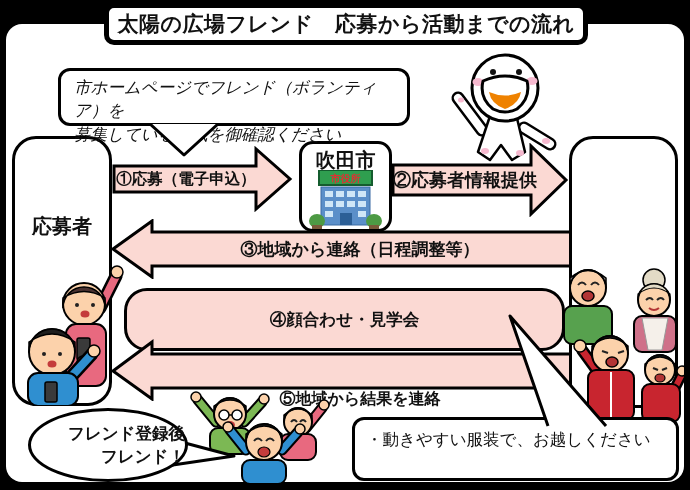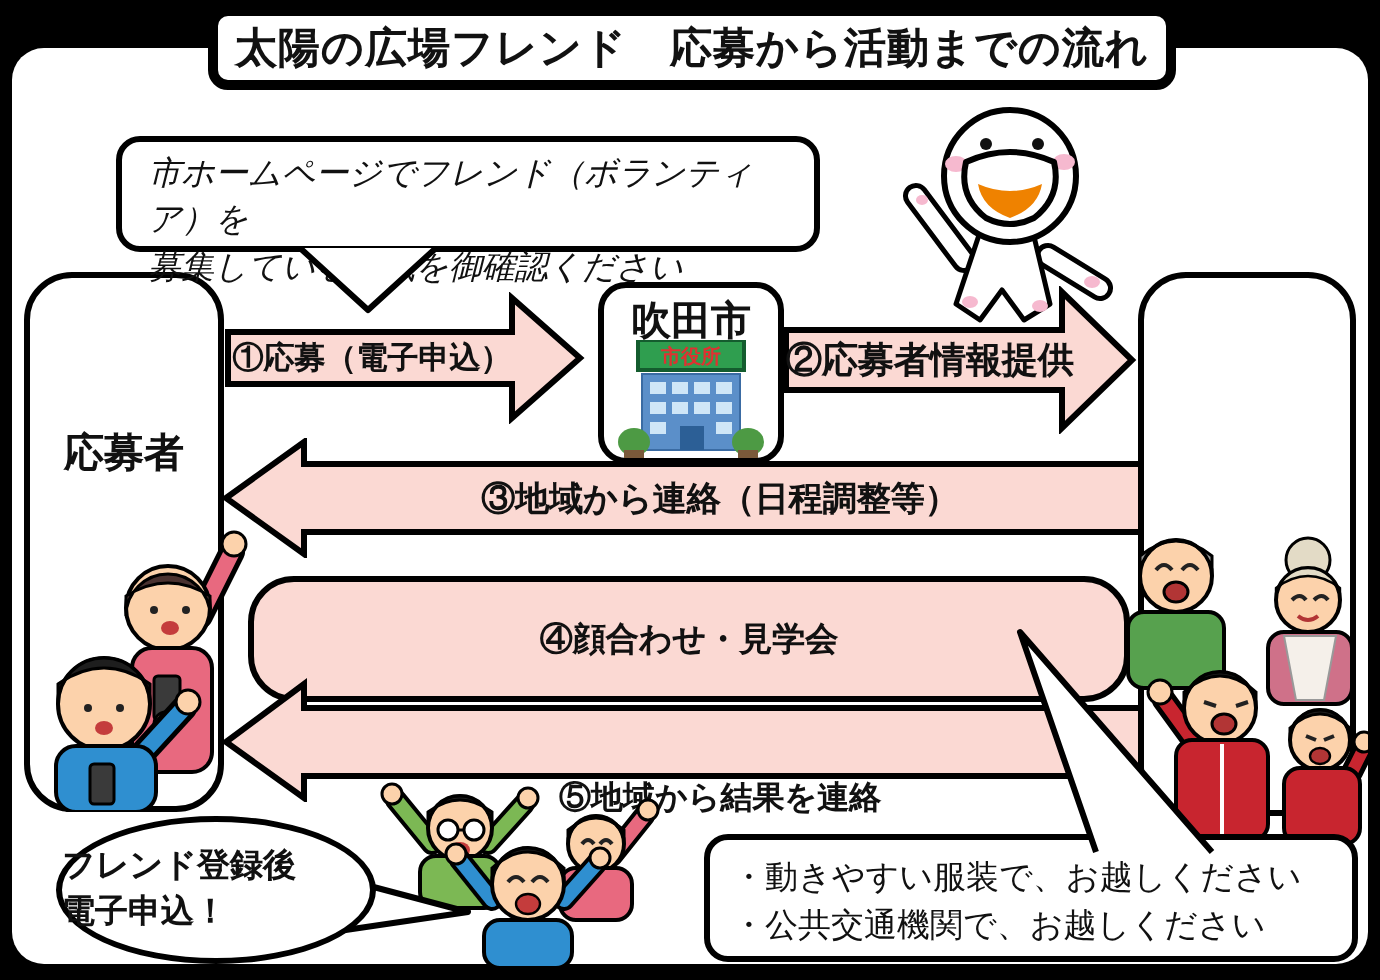--- a/index.html
+++ b/index.html
@@ -50,27 +50,27 @@
     left:124px;top:288px;width:441px;height:63px;
     background:#FBD9D3;border:3px solid #000;border-radius:23px;
     box-sizing:border-box;
     display:flex;align-items:center;justify-content:center;
     font-size:16.5px;font-weight:600;
   }
   #note-box{
     left:352px;top:417px;width:327px;height:64px;
     border-radius:12px;
     padding:8px 0 0 11px;
-    font-size:16.5px;line-height:1.45;font-weight:500;
+    font-size:16.5px;line-height:1.45;font-weight:500;font-family:Liberation Serif, serif;
   }
   #register-bubble{
     left:28px;top:408px;width:160px;height:74px;
     background:#fff;border:3px solid #000;border-radius:50%;
     box-sizing:border-box;
-    display:flex;flex-direction:column;align-items:flex-start;justify-content:center;
+    display:flex;flex-direction:column;align-items:flex-end;justify-content:center;
     font-size:16.5px;line-height:1.4;font-weight:600;text-align:center;
   }
 </style>
 </head>
 <body>
 
 <div class="abs" id="canvas"></div>
 
 <svg class="abs" style="left:112px;top:146px;" width="182" height="66">
   <polygon points="2,20 144,20 144,3 178,33 144,63 144,46 2,46" fill="#FBD9D3" stroke="#000" stroke-width="3" stroke-linejoin="miter"></polygon>
@@ -221,41 +221,40 @@
   <circle cx="82" cy="58" r="18" fill="#fcd2ab" stroke="#000" stroke-width="2"></circle>
   <path d="M64,58 A18,18 0 0 1 100,58 L100,50 Q82,34 64,50 Z" fill="#1e1e1e" stroke="#000" stroke-width="1.5"></path>
   <path d="M72,57 q4,-5 8,0" fill="none" stroke="#222" stroke-width="2"></path>
   <path d="M84,57 q4,-5 8,0" fill="none" stroke="#222" stroke-width="2"></path>
   <ellipse cx="82" cy="68" rx="6" ry="5" fill="#c43c3c" stroke="#000" stroke-width="1.2"></ellipse>
   <rect x="60" y="76" width="44" height="24" rx="8" fill="#2f8fd0" stroke="#000" stroke-width="2"></rect>
 </svg>
 
 <div class="abs bubble" id="note-box">
   <div>・動きやすい服装で、お越しください</div>
-  <div>・公共交通機関で、お越しください</div>
 </div>
 
 <svg class="abs" style="left:500px;top:308px;" width="115" height="120">
   <path d="M48,118 L10,8 L106,118" fill="#fff" stroke="#000" stroke-width="3" stroke-linejoin="round"></path>
 </svg>
 
 <div class="abs bubble" id="top-bubble">
   <div>市ホームページでフレンド（ボランティア）を</div>
   <div>募集している地域を御確認ください</div>
 </div>
 <svg class="abs" style="left:146px;top:123px;" width="76" height="36">
   <path d="M4,1 L38,32 L72,1" fill="#fff" stroke="#000" stroke-width="3" stroke-linejoin="round"></path>
 </svg>
 
 <svg class="abs" style="left:162px;top:430px;" width="78" height="40">
   <polygon points="4,8 72,26 4,36" fill="#fff" stroke="#000" stroke-width="3" stroke-linejoin="round"></polygon>
 </svg>
 <div class="abs" id="register-bubble">
   <div>フレンド登録後</div>
-  <div>電子申込！</div>
+  <div>フレンド！</div>
 </div>
 
 <div class="abs" id="title-box">
   <span>太陽の広場フレンド　応募から活動までの流れ</span>
 </div>
 
 <svg class="abs" style="left:432px;top:52px;" width="138" height="114">
   <line x1="50" y1="78" x2="26" y2="46" stroke="#000" stroke-width="13" stroke-linecap="round"></line>
   <line x1="50" y1="78" x2="26" y2="46" stroke="#fff" stroke-width="8" stroke-linecap="round"></line>
   <line x1="92" y1="76" x2="118" y2="92" stroke="#000" stroke-width="13" stroke-linecap="round"></line>

